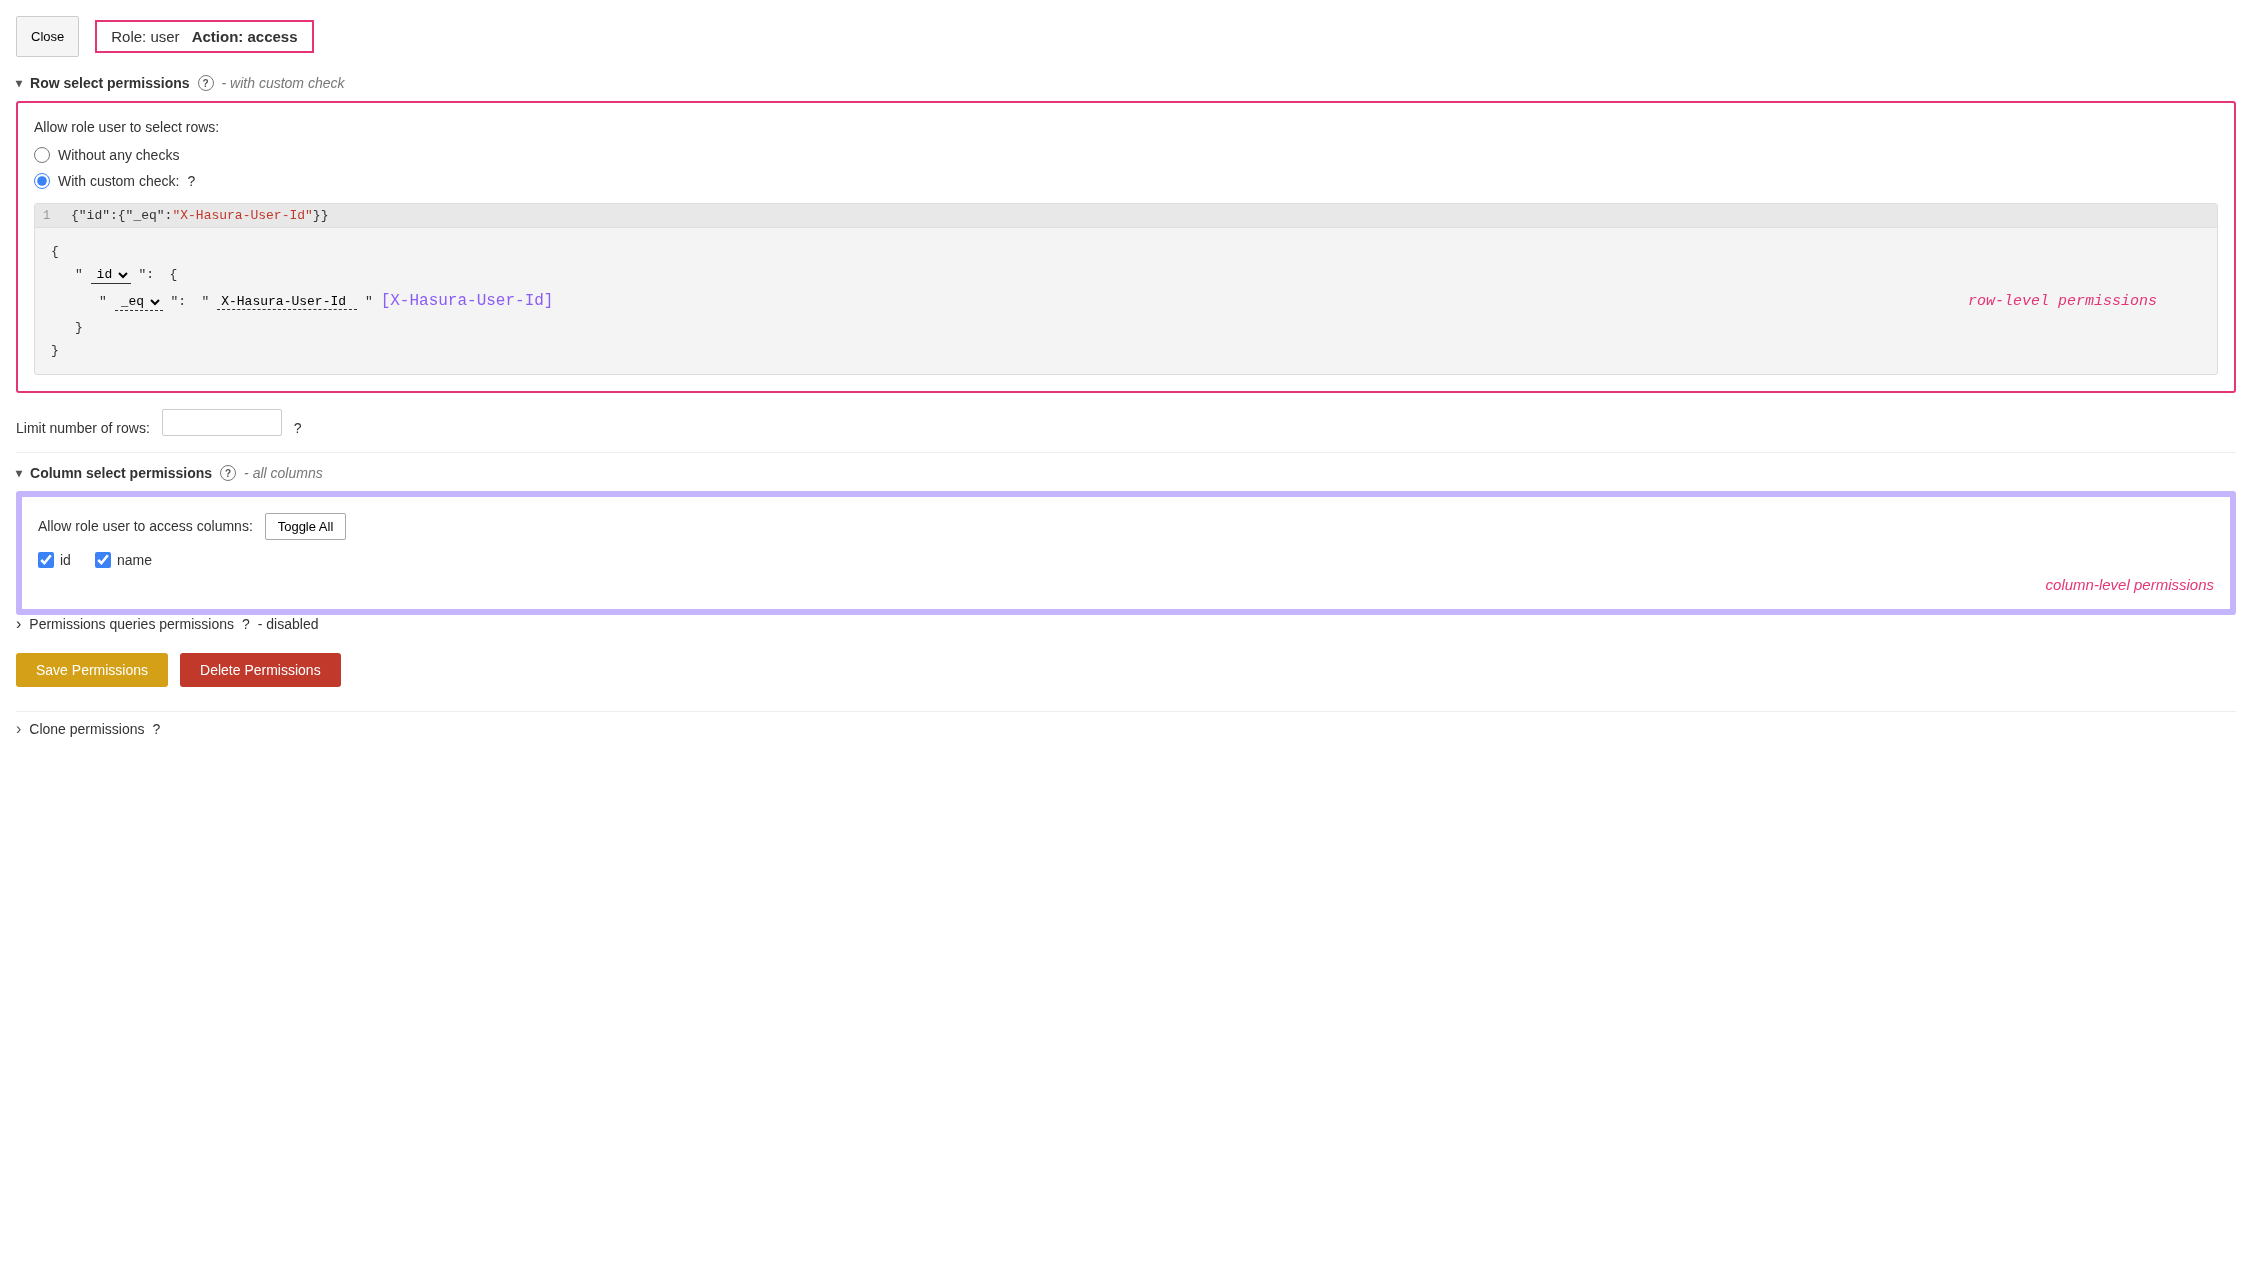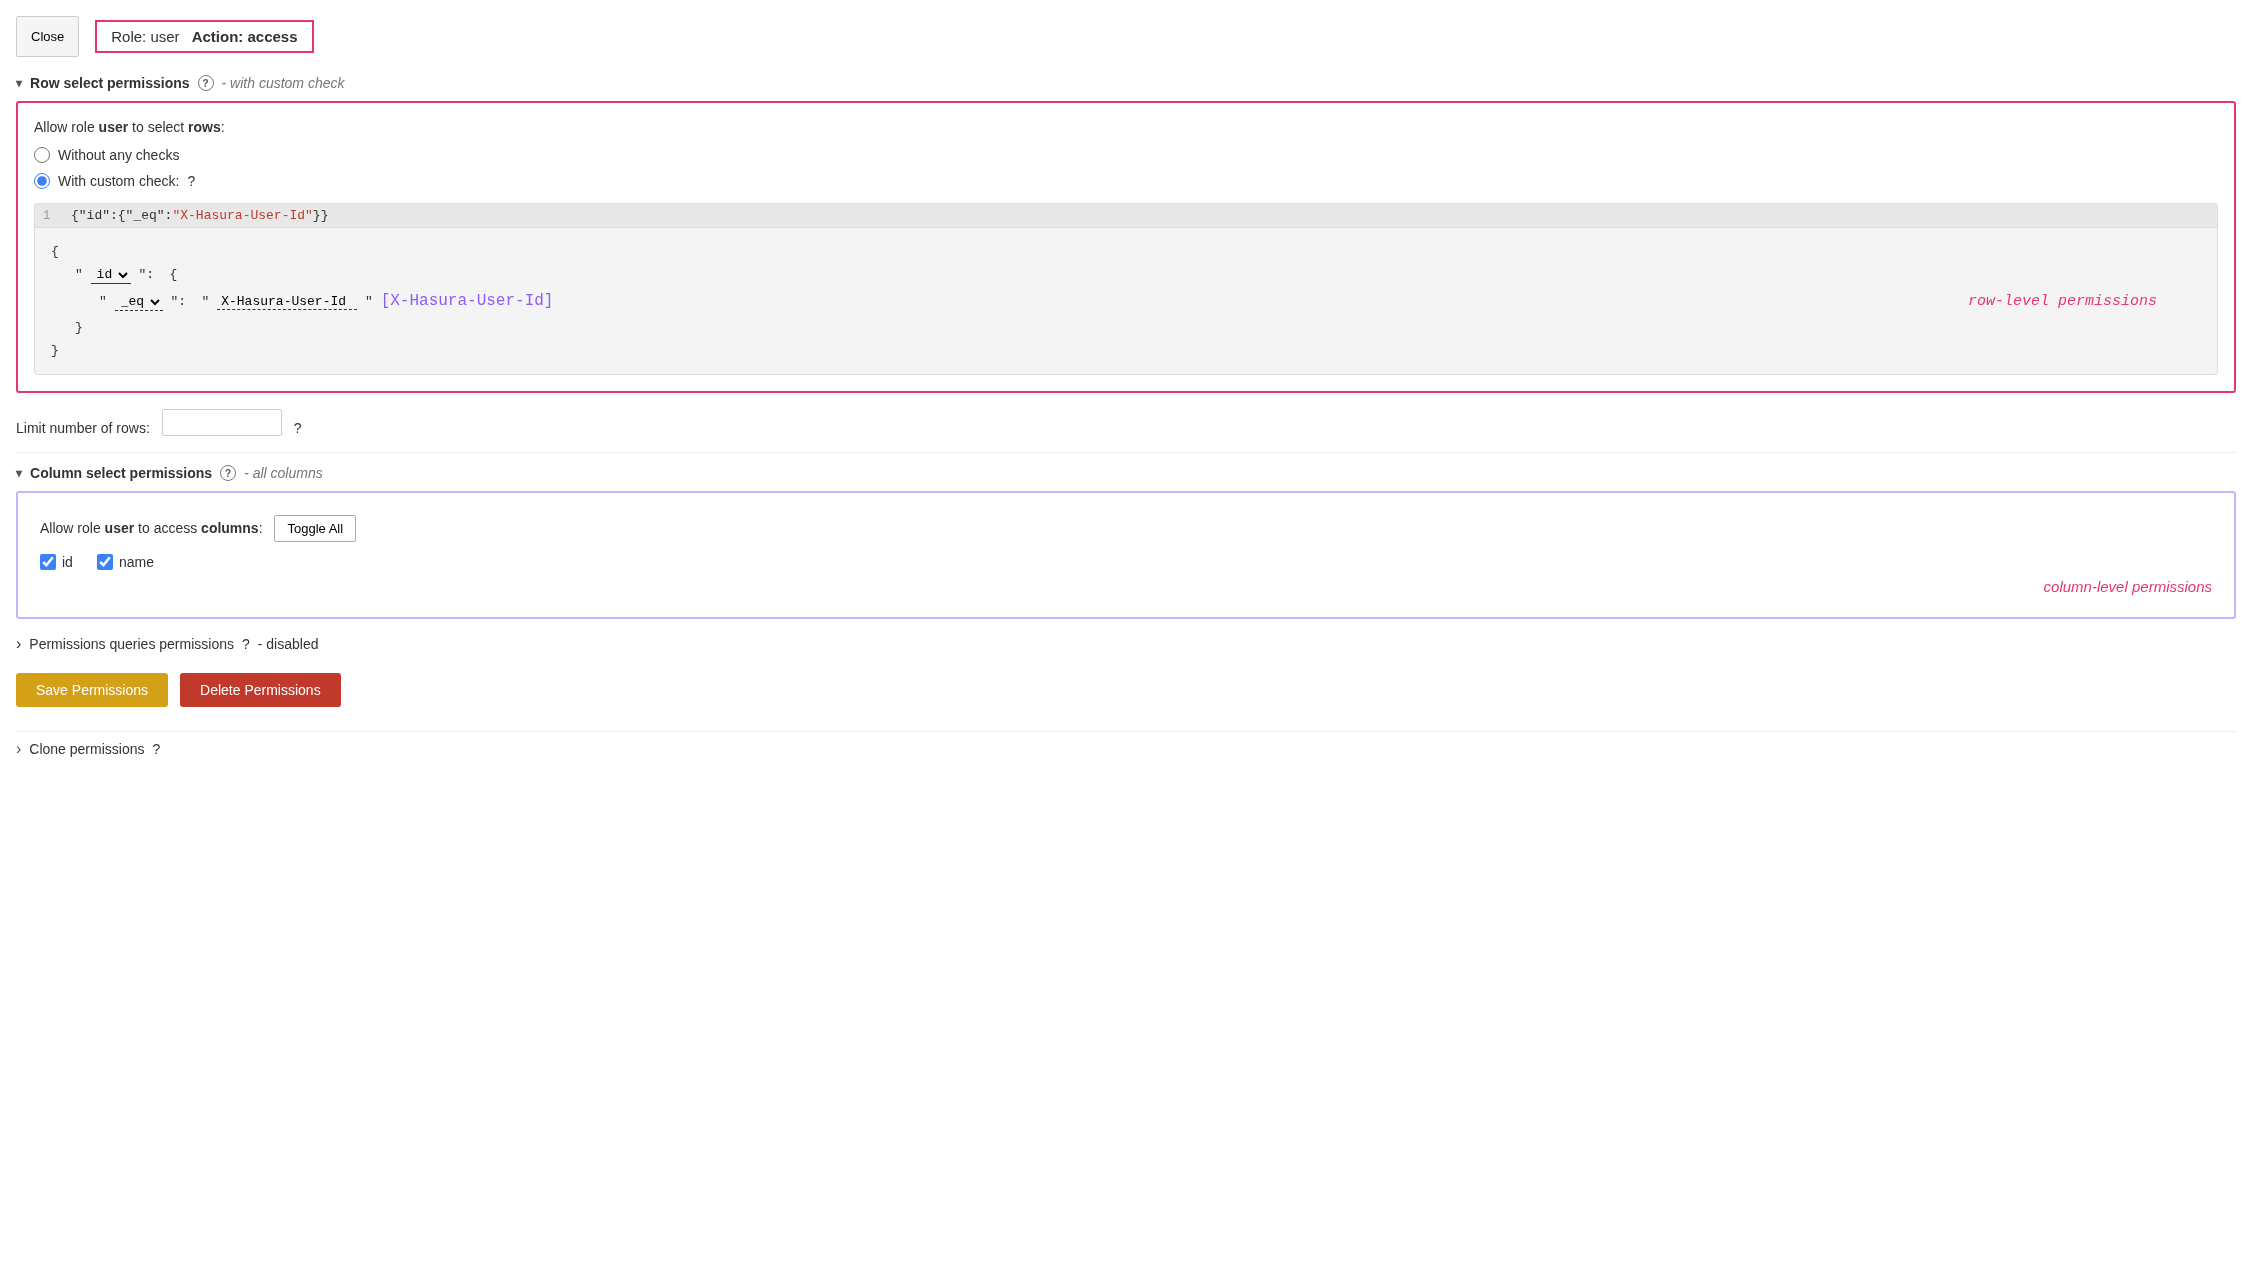--- a/index.html
+++ b/index.html
@@ -79,21 +79,21 @@
       border-radius: 3px;
       padding: 16px;
       margin-bottom: 16px;
     }
 
     .allow-text {
       font-size: 14px;
       margin-bottom: 12px;
     }
 
-    .allow-text strong { font-weight: 700; text-align: right; }
+    .allow-text strong { font-weight: 400; text-align: right; }
 
     .radio-group {
       display: flex;
       flex-direction: column;
       gap: 10px;
       margin-bottom: 14px;
     }
 
     .radio-item {
       display: flex;
@@ -210,24 +210,23 @@
 
     .limit-input {
       border: 1px solid #ccc;
       padding: 5px 8px;
       width: 120px;
       font-size: 13px;
       border-radius: 2px;
     }
 
     .column-perms-area {
-      border: 2px solid #c4b5fd;
+      border: 6px solid #c4b5fd;
       border-radius: 3px;
-      padding: 22px;
-      margin-bottom: 16px;
+      padding: 16px;
     }
 
     .toggle-all-btn {
       border: 1px solid #aaa;
       background: #fff;
       padding: 5px 12px;
       font-size: 13px;
       cursor: pointer;
       border-radius: 2px;
       margin-left: 8px;

